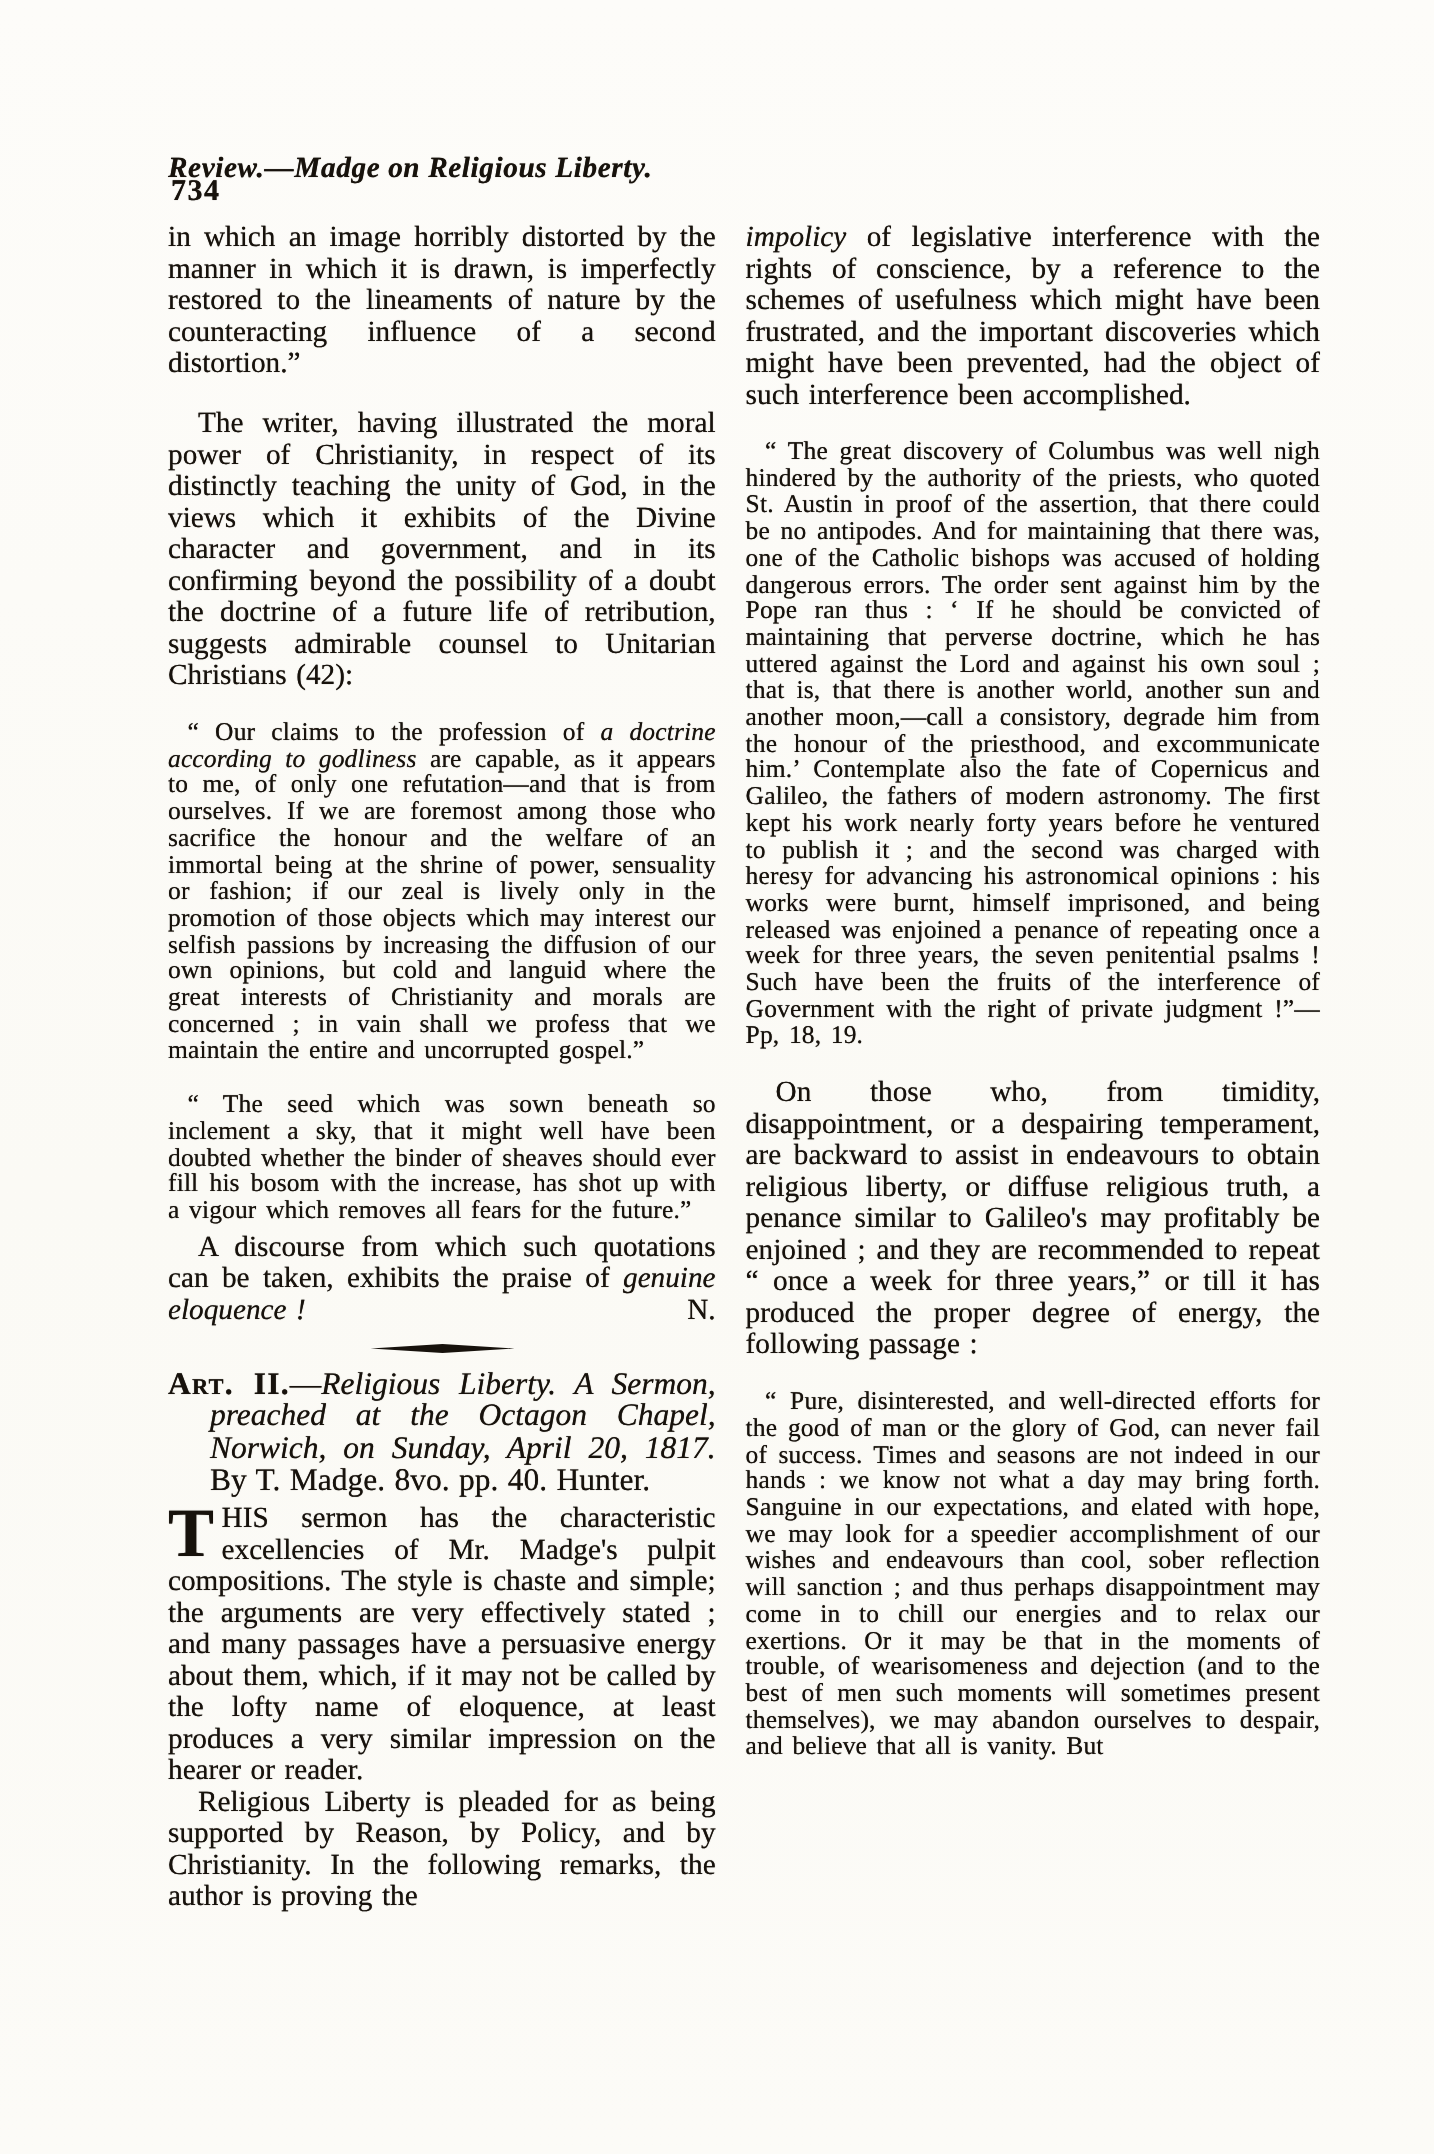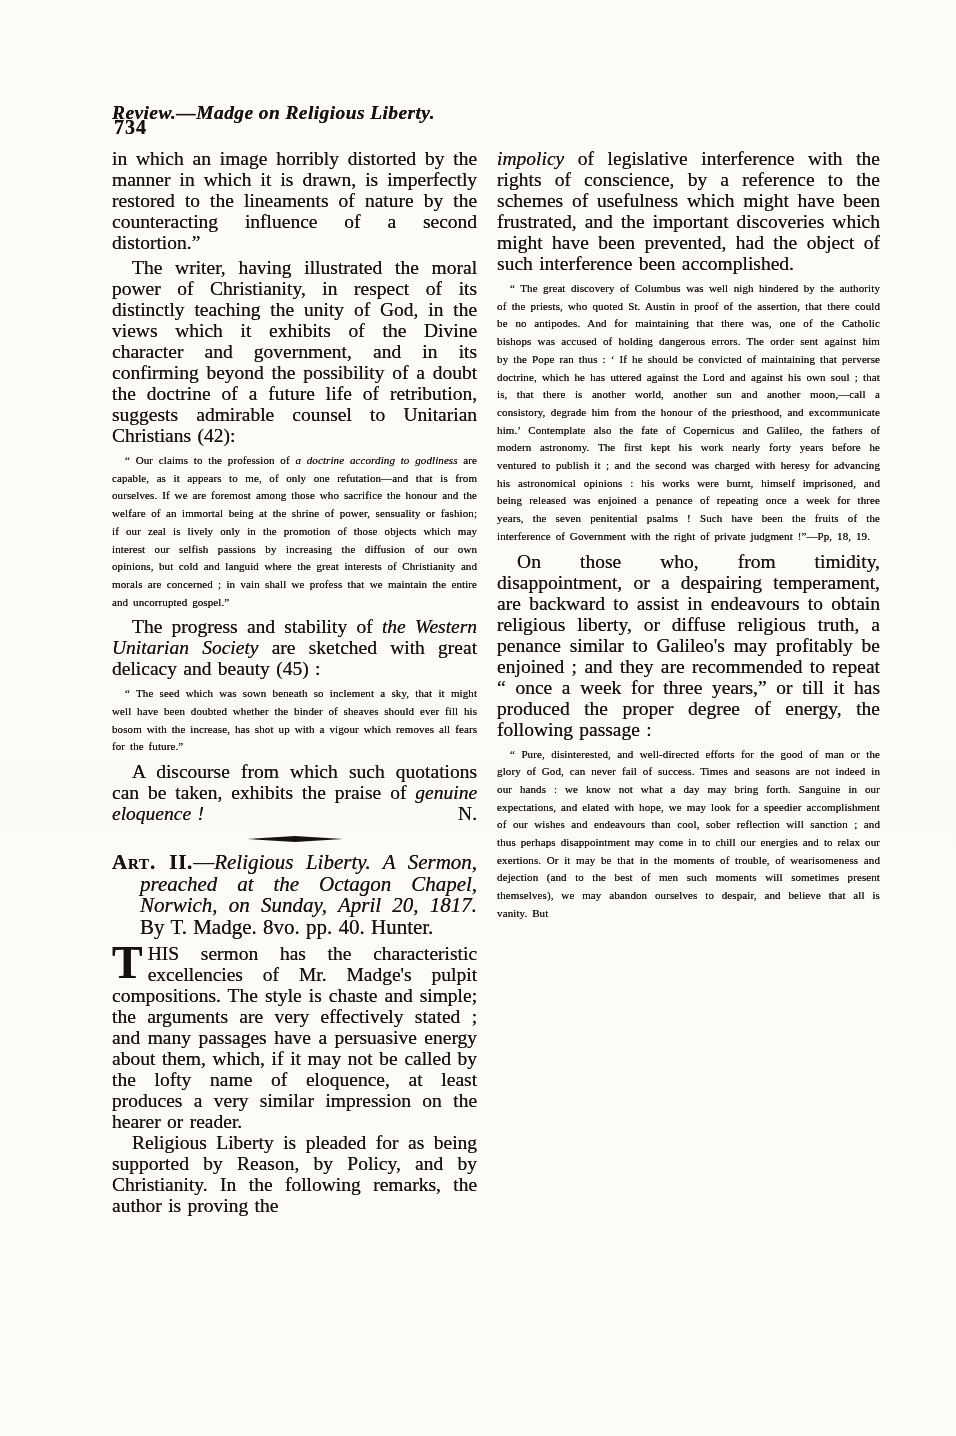--- a/index.html
+++ b/index.html
@@ -16,46 +16,45 @@
   .hdr{position:relative;height:32px;}
   .pageno{position:absolute;left:2px;top:14px;font-size:20px;font-weight:bold;letter-spacing:1px;}
   .title{text-align:left;font-size:19.5px;font-weight:bold;font-style:italic;letter-spacing:.4px;}
   .cols{display:flex;gap:20px;margin-top:14px;}
   .col{text-align:justify;}
   .col-left{width:368px;}
   .col-right{width:386px;}
   p{margin:0;}
   .p{font-size:19.5px;line-height:21px;text-indent:20px;word-spacing:1.5px;}
   .cont{text-indent:0;}
-  .q{font-size:11px;line-height:17.7px;text-indent:13px;word-spacing:2px;letter-spacing:.1px;margin:6px 0 5px;}
+  .q{font-size:17px;line-height:17.7px;text-indent:13px;word-spacing:2px;letter-spacing:.1px;margin:18px 0 5px;}
   .it{font-style:italic;}
   .sc{font-variant:small-caps;letter-spacing:.8px;font-weight:bold;}
   .sig{float:right;padding-left:10px;}
   .rule-wrap{display:flex;justify-content:center;margin:11px 0 9px;}
   .heading{font-size:21px;line-height:21.6px;padding-left:28px;text-indent:-28px;margin:0 0 4px;word-spacing:1px;}
   .dc{float:left;font-size:46px;line-height:36px;padding:2px 5px 0 0;font-weight:bold;}
-  .mt{margin-top:4px;}
+  .mt{margin-top:19px;}
 </style>
 </head>
 <body>
 
 <div class="sheet">
 
   <div class="hdr">
     <span class="pageno">734</span>
     <div class="title">Review.—Madge on Religious Liberty.</div>
   </div>
 
   <div class="cols">
 
     <div class="col col-left">
       <p class="p cont"><span>in which an image horribly distorted by the manner in which it is drawn, is imperfectly restored to the lineaments of nature by the counteracting influence of a second distortion.”</span></p>
       <p class="p mt"><span>The writer, having illustrated the moral power of Christianity, in respect of its distinctly teaching the unity of God, in the views which it exhibits of the Divine character and government, and in its confirming beyond the possibility of a doubt the doctrine of a future life of retribution, suggests admirable counsel to Unitarian Christians (42):</span></p>
       <p class="q"><span>“ Our claims to the profession of </span><span class="it">a doctrine according to godliness</span><span> are capable, as it appears to me, of only one refutation—and that is from ourselves.  If we are foremost among those who sacrifice the honour and the welfare of an immortal being at the shrine of power, sensuality or fashion; if our zeal is lively only in the promotion of those objects which may interest our selfish passions by increasing the diffusion of our own opinions, but cold and languid where the great interests of Christianity and morals are concerned ; in vain shall we profess that we maintain the entire and uncorrupted gospel.”</span></p>
-      <p class="p"><span>The progress and stability of </span><span class="it">the Western Unitarian Society</span><span> are sketched with great delicacy and beauty (45) :</span></p>
       <p class="q"><span>“ The seed which was sown beneath so inclement a sky, that it might well have been doubted whether the binder of sheaves should ever fill his bosom with the increase, has shot up with a vigour which removes all fears for the future.”</span></p>
       <p class="p"><span>A discourse from which such quotations can be taken, exhibits the praise of </span><span class="it">genuine eloquence !</span><span class="sig">N.</span></p>
       <div class="rule-wrap">
         <svg width="96" height="8">
           <polygon points="0,4 48,1 96,4 48,7" fill="#17120c"></polygon>
         </svg>
       </div>
       <p class="heading"><span class="sc">Art. II.</span><span>—</span><span class="it">Religious Liberty.  A Sermon, preached at the Octagon Chapel, Norwich, on Sunday, April 20, 1817.</span><span> By T. Madge. 8vo. pp. 40. Hunter.</span></p>
       <p class="p cont"><span class="dc">T</span><span>HIS sermon has the characteristic excellencies of Mr. Madge's pulpit compositions.  The style is chaste and simple; the arguments are very effectively stated ; and many passages have a persuasive energy about them, which, if it may not be called by the lofty name of eloquence, at least produces a very similar impression on the hearer or reader.</span></p>
       <p class="p"><span>Religious Liberty is pleaded for as being supported by Reason, by Policy, and by Christianity.  In the following remarks, the author is proving the</span></p>

